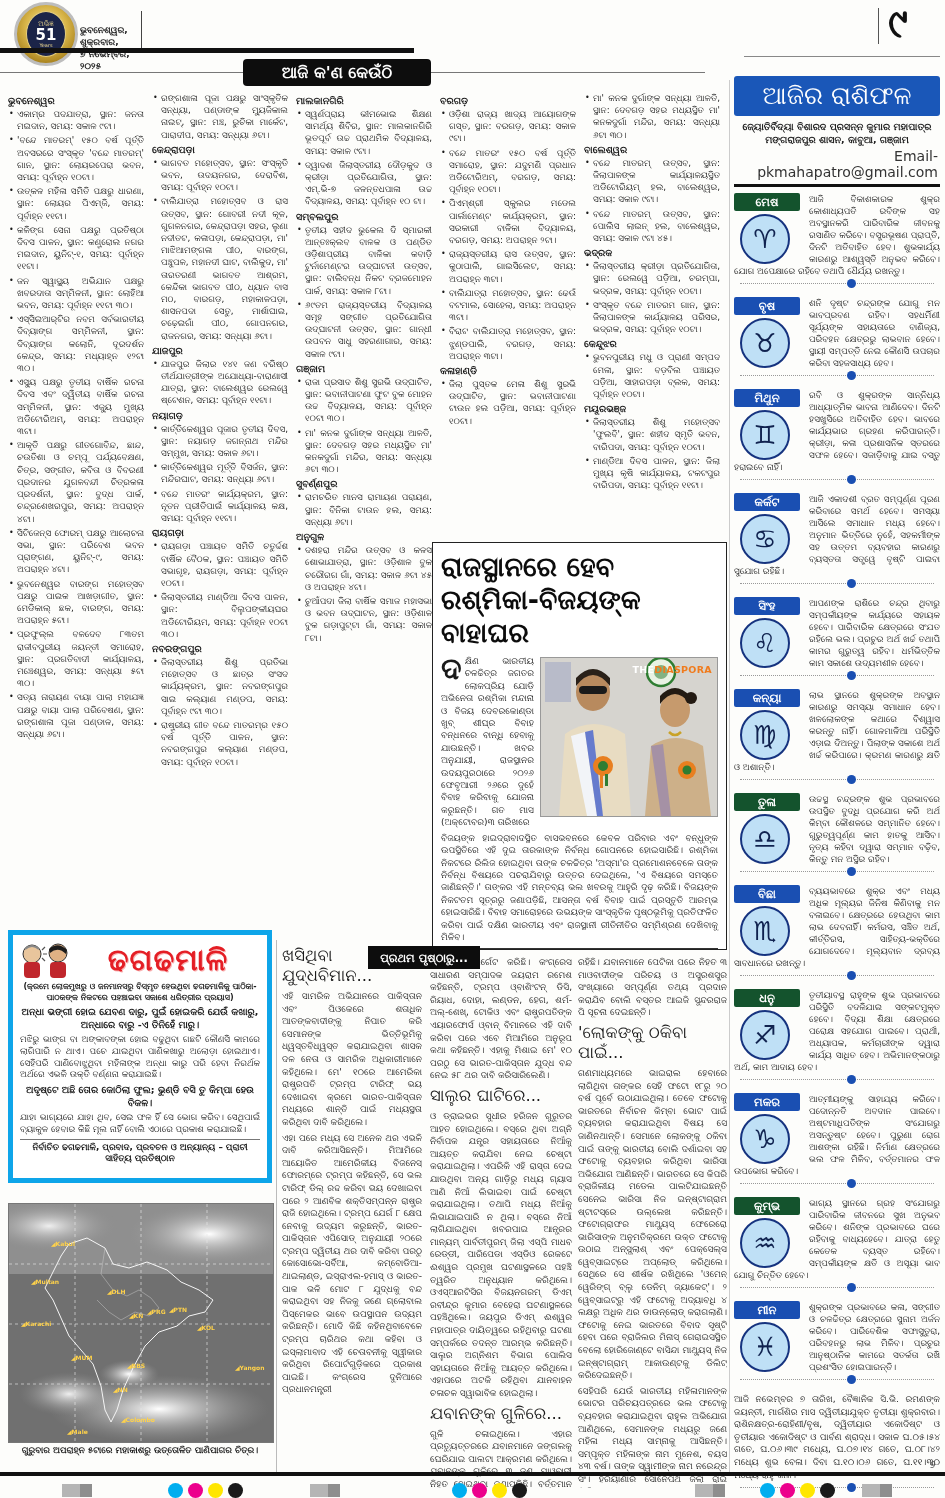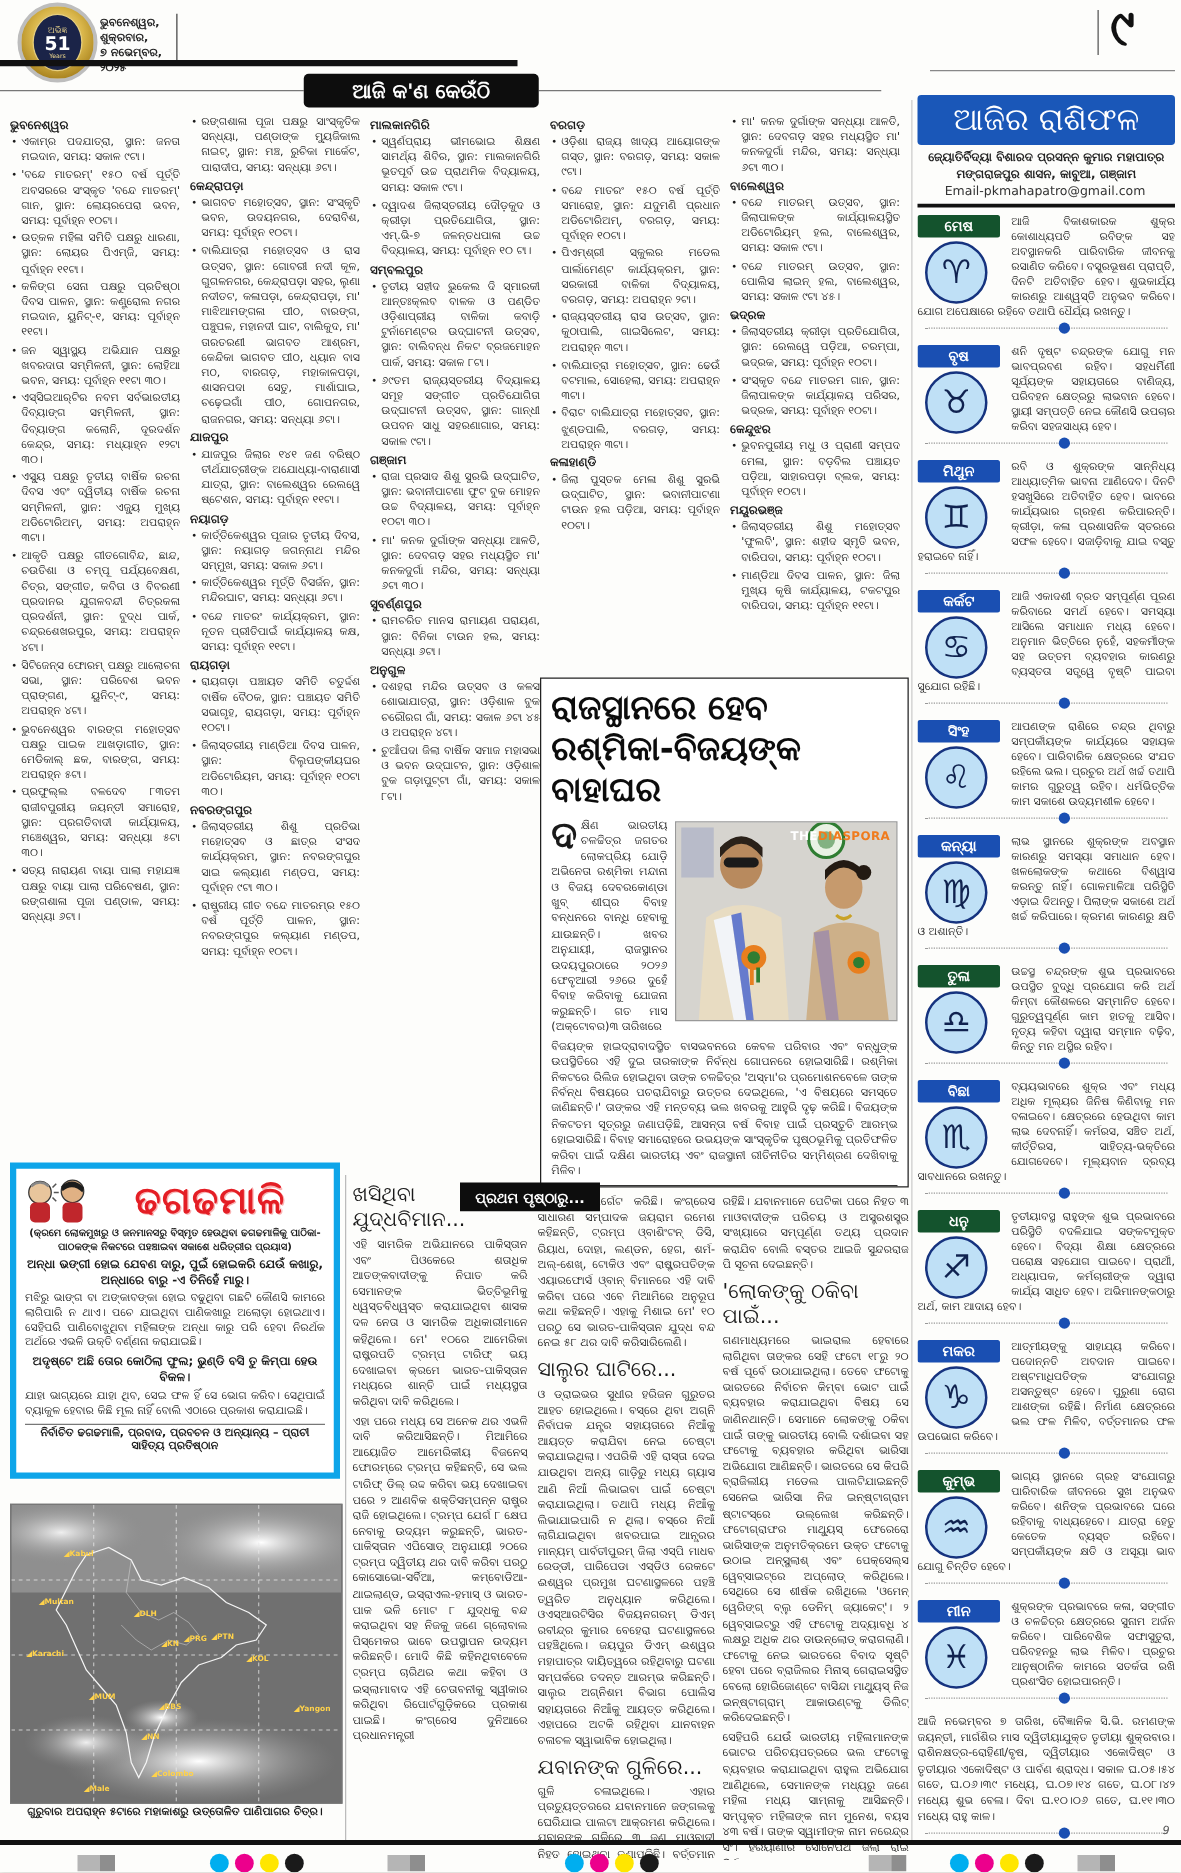--- a/index.html
+++ b/index.html
@@ -8,21 +8,21 @@
     box-shadow:0 0 4px rgba(0,0,0,.3);}
   
   #logo{position:absolute;left:14px;top:2px;width:58px;height:58px;border-radius:50%;
     background:radial-gradient(circle at 50% 40%,#f7e7a8 0%,#d9b64a 45%,#a8821e 78%,#8a6a14 100%);
     border:3px solid #bdbdbd;display:flex;align-items:center;justify-content:center;}
   #logo .oval{width:38px;height:44px;border-radius:50%;background:#1b2448;border:1.5px solid #e7cf7e;
     color:#fff;text-align:center;display:flex;flex-direction:column;justify-content:center;line-height:1;}
   #logo .l1{font-size:7px;color:#f3dd90;font-family:Liberation Serif, serif;}
   #logo .l2{font-size:15px;font-weight:bold;}
   #logo .l3{font-size:5px;color:#f3dd90;}
-  #dateblock{position:absolute;left:80px;top:13px;width:58px;font-size:9px;font-weight:bold;line-height:12px;color:#222;}
+  #dateblock{position:absolute;left:80px;top:24px;width:58px;font-size:9px;font-weight:bold;line-height:12px;color:#222;}
   #hdr-vrule{position:absolute;left:141px;top:11px;width:1px;height:38px;background:#444;}
   #hdr-bar{position:absolute;left:0;top:48px;width:414px;height:5px;background:#111;}
   #pageno-rule{position:absolute;left:878px;top:8px;width:1px;height:36px;background:#555;}
   #pageno{position:absolute;left:888px;top:0px;width:50px;font-size:40px;font-weight:bold;color:#111;}
   #hdr-thin{position:absolute;left:744px;top:56px;width:196px;height:1px;background:#888;}
   
   .band-line{position:absolute;top:72px;height:1px;background:#777;}
   #band-box{position:absolute;left:243px;top:59px;width:188px;height:27px;background:#0d0d0d;border-radius:4px;
     color:#fff;font-size:16px;font-weight:bold;display:flex;align-items:center;justify-content:center;}
   
@@ -61,21 +61,21 @@
   .ccol .para{font-size:9px;line-height:12.6px;margin-bottom:3px;}
   #fp-label{position:absolute;left:368px;top:946px;width:112px;height:23px;background:#0d0d0d;color:#fff;
     font-size:11.5px;font-weight:bold;display:flex;align-items:center;justify-content:center;text-align:right;}
   #cont-vrule{position:absolute;left:276px;top:940px;width:1px;height:532px;background:#bbb;}
   
   #sidebar{position:absolute;left:734px;top:76px;width:206px;}
   #sb-vrule{position:absolute;left:729px;top:80px;width:1px;height:1394px;background:#ccc;}
   #sb-head{background:#1a57b8;color:#fff;font-size:25px;font-weight:normal;text-align:center;
     border-radius:3px;padding:5px 0;margin-bottom:4px;}
   #sb-credit{font-size:9.5px;font-weight:bold;text-align:center;line-height:13px;color:#222;}
-  #sb-email{font-size:10px;text-align:center;color:#333;margin:2px 2px 4px 0;}
+  #sb-email{font-size:14px;text-align:right;color:#333;margin:2px 2px 4px 0;}
   #sb-rule{height:3px;background:#111;margin-bottom:6px;}
   .zentry{overflow:hidden;}
   .zleft{float:left;width:70px;margin-right:5px;}
   .zlabel{width:66px;height:18px;color:#fff;font-size:11.5px;font-weight:bold;text-align:center;line-height:18px;
     border-radius:2px;}
   .zlabel.blue{background:#1a4fb2;} .zlabel.red{background:#14532d;}
   .zicon{width:46px;height:46px;border-radius:50%;background:#bfe0f6;border:2px solid #16337f;margin:3px 0 0 6px;
     display:flex;align-items:center;justify-content:center;font-size:26px;color:#10224f;}
   .ztext{font-size:8.8px;line-height:12px;text-align:justify;}
   .zsep{border-top:1.5px dotted #999;margin:6px 6px 5px 6px;position:relative;height:8px;}

